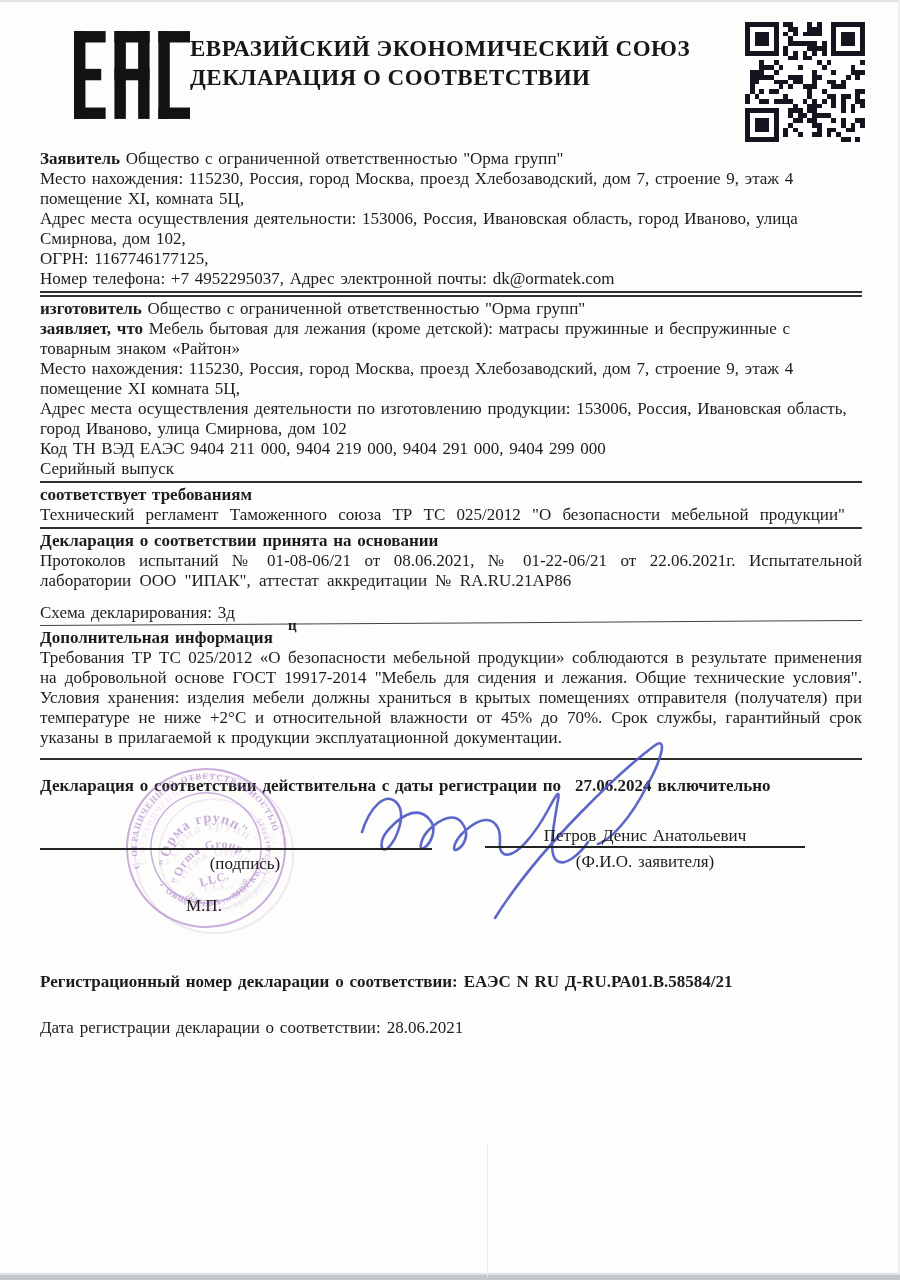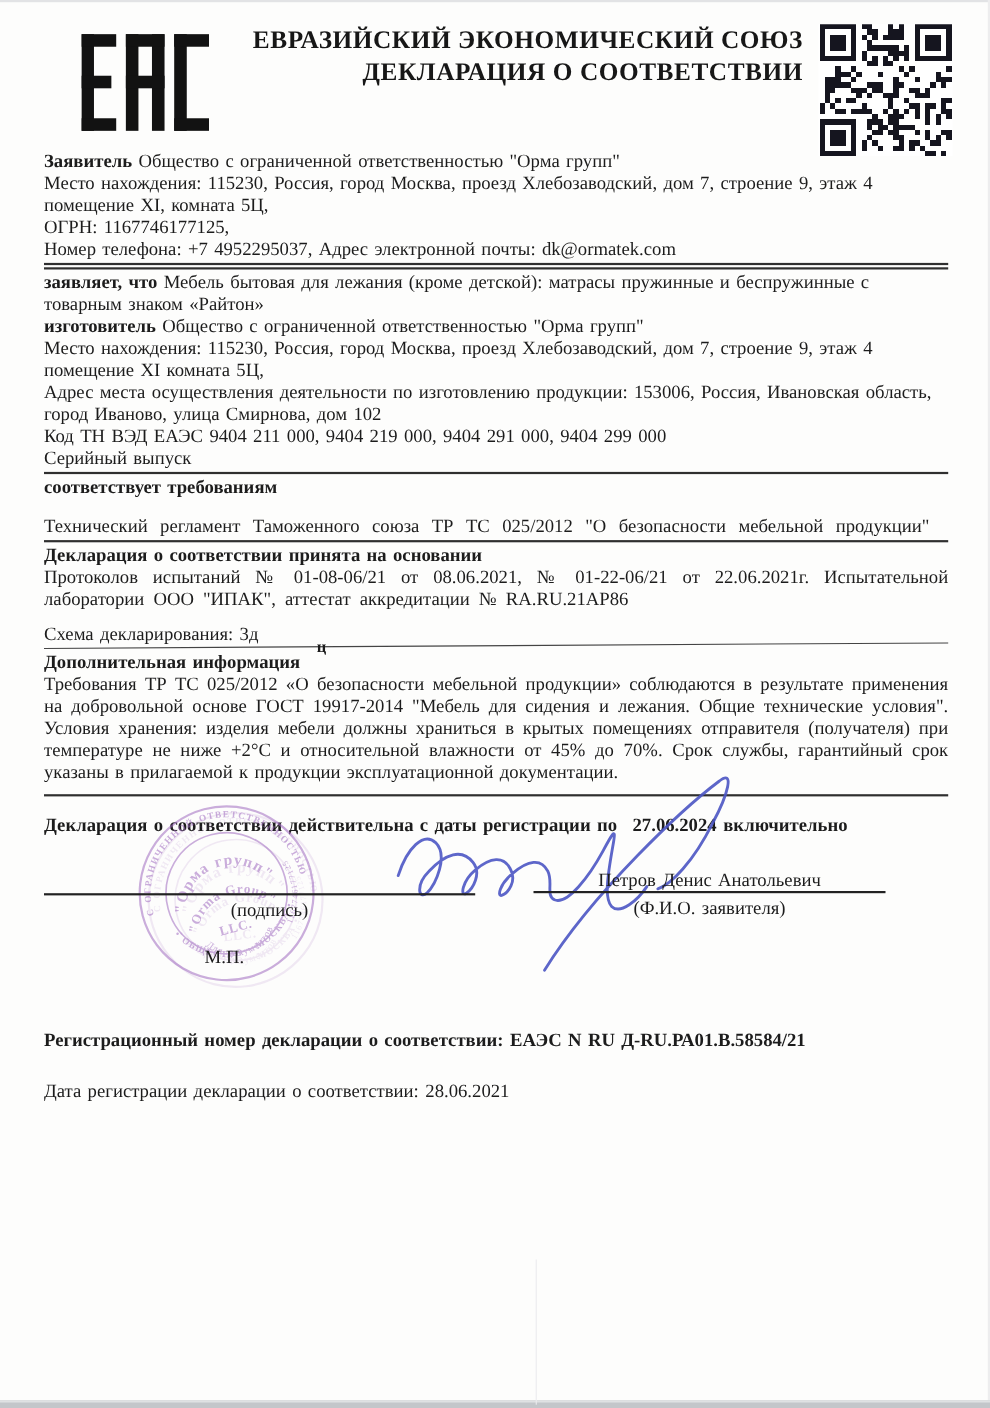--- a/index.html
+++ b/index.html
@@ -6,33 +6,33 @@
   .page{position:relative;width:900px;height:1280px;margin:0 auto;background:#fdfdfc;
         font-family:"Liberation Serif",serif;color:#1c1c1c;overflow:hidden;}
   
   .edge-top{position:absolute;top:0;left:0;right:0;height:2px;background:#e2e3e5;}
   .edge-bottom{position:absolute;bottom:0;left:0;right:0;height:5px;background:#c3c6ca;border-top:2px solid #dfe1e3;}
   .edge-right{position:absolute;top:0;right:0;bottom:0;width:2px;background:#ededee;}
   .fold-line{position:absolute;left:487px;top:1145px;width:1px;height:132px;background:#ebebee;}
 
   
   .logo{position:absolute;left:74px;top:27px;}
-  .titles{position:absolute;left:190px;top:22px;width:540px;text-align:right;}
+  .titles{position:absolute;left:190px;top:34px;width:540px;text-align:left;}
   .titles div{font-weight:bold;font-size:23px;line-height:29px;letter-spacing:.5px;color:#171717;}
   .qr{position:absolute;left:744px;top:22px;background:#fff;}
 
   
-  .content{position:absolute;left:40px;top:137px;width:822px;font-size:17px;line-height:20px;word-spacing:1.5px;}
+  .content{position:absolute;left:40px;top:149px;width:822px;font-size:17px;line-height:20px;word-spacing:1.5px;}
   p{margin:0;}
   .b{font-weight:bold;}
   .hr{border:none;border-top:2px solid #2f2f2f;height:0;margin:2px 0 2px 0;}
   .hr.thin{border-top:1.5px solid #444;}
   .hr.slant{transform:rotate(-0.35deg);transform-origin:left center;}
   .just{text-align:justify;}
-  .ws7{word-spacing:7px;margin-top:16px;}
+  .ws7{word-spacing:7px;}
   .ws4{word-spacing:4px;}
   .gap12{height:12px;}
   .gap8{height:8px;}
   .head-rel{position:relative;}
   .stray{position:absolute;left:248px;top:-13px;font-size:15px;font-weight:bold;}
 
   .validity{margin-top:16px;font-weight:bold;}
   .validity .vdate{margin-left:14px;}
   .validity .vsuf{margin-left:6px;text-align:right;}
 
@@ -358,28 +358,29 @@
       <rect x="19" y="23" width="1" height="1" fill="#15151f"></rect>
       <rect x="20" y="24" width="1" height="1" fill="#15151f"></rect>
       <rect x="21" y="24" width="1" height="1" fill="#15151f"></rect>
       <rect x="23" y="24" width="1" height="1" fill="#15151f"></rect>
     </svg>
 
   <div class="content">
 
     <p><span class="b">Заявитель</span> <span>Общество с ограниченной ответственностью "Орма групп"</span></p>
     <p>Место нахождения: 115230, Россия, город Москва, проезд Хлебозаводский, дом 7, строение 9, этаж 4 помещение XI, комната 5Ц,</p>
+    <p>Адрес места осуществления деятельности: 153006, Россия, Ивановская область, город Иваново, улица Смирнова, дом 102,</p>
     <p>ОГРН: 1167746177125,</p>
     <p>Номер телефона: +7 4952295037, Адрес электронной почты: dk@ormatek.com</p>
     <div class="hr"></div>
 
     <div class="hr"></div>
 
+    <p><span class="b">изготовитель</span> <span>Общество с ограниченной ответственностью "Орма групп"</span></p>
     <p><span class="b">заявляет, что</span> <span>Мебель бытовая для лежания (кроме детской): матрасы пружинные и беспружинные с товарным знаком «Райтон»</span></p>
-    <p><span class="b">изготовитель</span> <span>Общество с ограниченной ответственностью "Орма групп"</span></p>
     <p>Место нахождения: 115230, Россия, город Москва, проезд Хлебозаводский, дом 7, строение 9, этаж 4 помещение XI комната 5Ц,</p>
     <p>Адрес места осуществления деятельности по изготовлению продукции: 153006, Россия, Ивановская область, город Иваново, улица Смирнова, дом 102</p>
     <p>Код ТН ВЭД ЕАЭС 9404 211 000, 9404 219 000, 9404 291 000, 9404 299 000</p>
     <p>Серийный выпуск</p>
     <div class="hr"></div>
 
     <p class="b">соответствует требованиям</p>
     <p class="just ws7">Технический регламент Таможенного союза ТР ТС 025/2012 "О безопасности мебельной продукции"</p>
     <div class="hr"></div>
 

